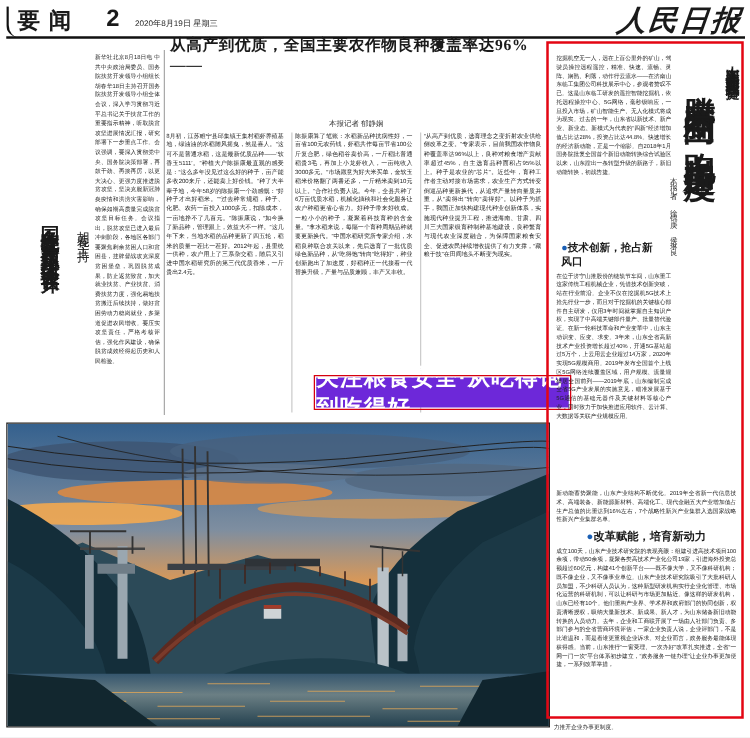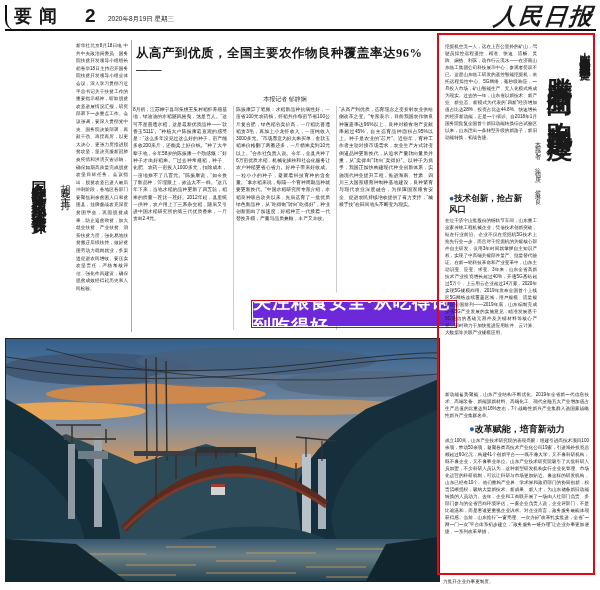--- a/index.html
+++ b/index.html
@@ -24,21 +24,21 @@
     writing-mode:vertical-rl;text-orientation:upright;
     font-family:"Liberation Serif",serif;font-weight:bold;font-size:15px;
     letter-spacing:2.5px;text-align:center;}
   .l-byline{position:absolute;left:56px;top:176px;height:86px;width:16px;
     writing-mode:vertical-rl;text-orientation:upright;font-size:10px;
     letter-spacing:4px;font-family:"Liberation Serif",serif;}
   .l-body{position:absolute;left:76px;top:42px;width:52px;height:290px;
     font-size:4.6px;line-height:7.6px;text-align:justify;overflow:hidden;color:#222;}
   .vrule1{position:absolute;left:131px;top:40px;width:1px;height:292px;background:#aaa;}
   
-  .c-kicker{position:absolute;left:136px;top:45px;width:300px;font-size:12.5px;
+  .c-kicker{position:absolute;left:136px;top:28px;width:300px;font-size:12.5px;
     font-weight:600;font-family:"Liberation Serif",serif;letter-spacing:0.5px;}
   .c-headline{position:absolute;left:133px;top:61px;width:304px;text-align:center;
     font-size:29px;font-weight:bold;font-family:"Liberation Serif",serif;letter-spacing:5px;}
   .c-byline{position:absolute;left:133px;top:95px;width:304px;text-align:center;
     font-size:6px;color:#333;}
   .c-col{position:absolute;top:106px;width:94px;font-size:4.8px;line-height:7.3px;
     text-align:justify;overflow:hidden;color:#222;}
   .c-col1{left:133px;height:224px;}
   .c-col2{left:236px;height:224px;}
   .c-col3{left:339px;height:192px;}

